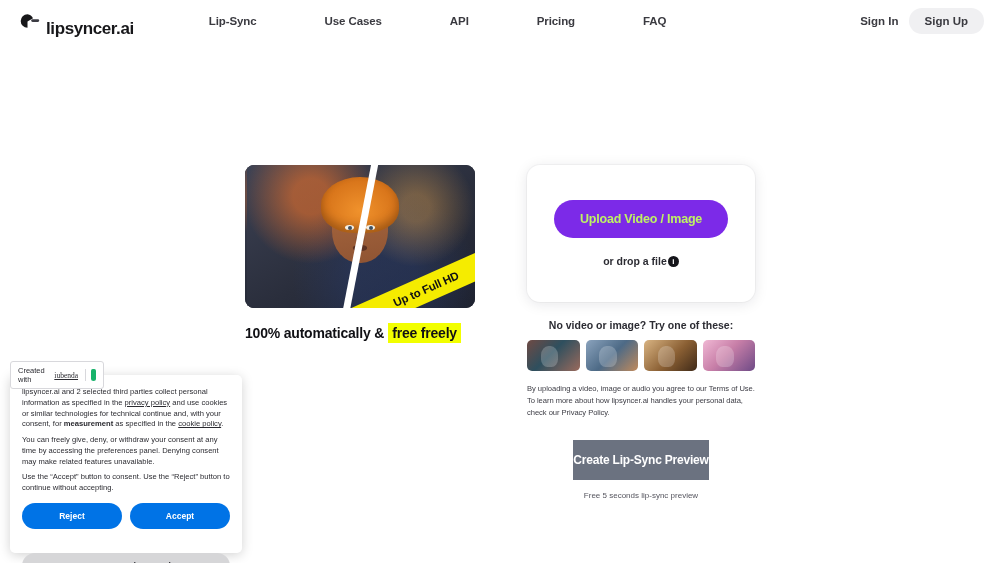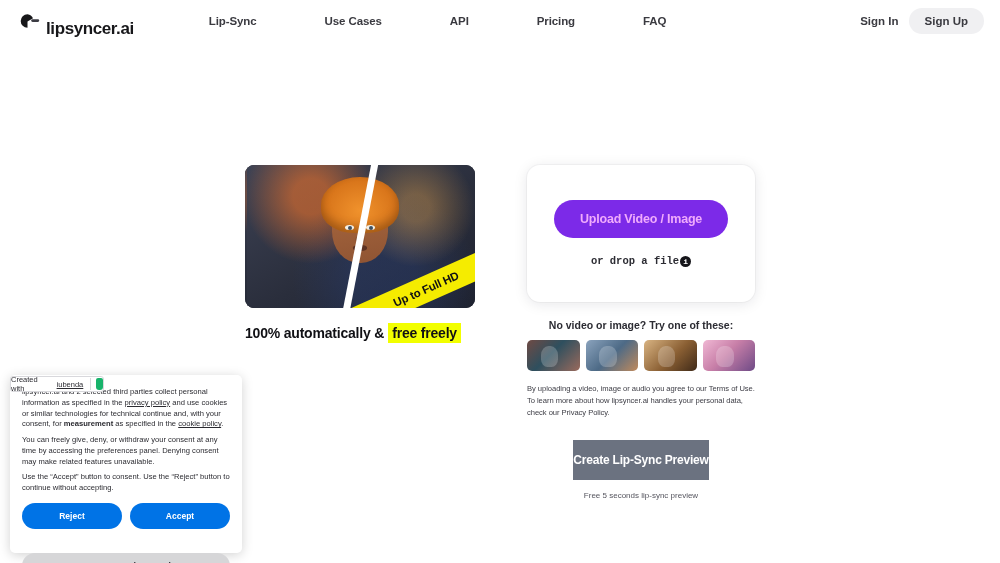--- a/index.html
+++ b/index.html
@@ -153,29 +153,29 @@
   .right { width: 228px; }
   .upload-card {
     width: 228px; height: 137px;
     background: #ffffff; border-radius: 13px;
     box-shadow: 0 2px 14px rgba(20,20,40,.10), 0 0 0 1px rgba(0,0,0,.03);
     display: flex; flex-direction: column;
     align-items: center; justify-content: center;
     gap: 17px;
   }
   .upload-btn {
-    background: #7c2ae8; color: #f0abfc;
+    background: #7c2ae8; color: #bef264;
     border: none; border-radius: 22px;
     padding: 12px 26px;
     font-size: 12.5px; font-weight: 700; letter-spacing: -0.2px;
     cursor: pointer; font-family: "Liberation Sans", sans-serif;
   }
   .drop-row {
     display: flex; align-items: center; gap: 1px;
-    font-size: 10.5px; font-weight: 600; color: #2c2c33; font-family: Liberation Mono, monospace;
+    font-size: 10.5px; font-weight: 600; color: #2c2c33;
   }
   .info-dot {
     width: 11px; height: 11px; border-radius: 50%;
     background: #15151a; color: #fff;
     font-size: 8px; font-weight: 700;
     display: flex; align-items: center; justify-content: center;
     cursor: pointer;
   }
   .try-label {
     margin-top: 17px; text-align: center;
@@ -211,30 +211,30 @@
     font-size: 12px; font-weight: 700; letter-spacing: -0.2px;
     cursor: pointer; font-family: "Liberation Sans", sans-serif;
   }
   .create-note {
     margin-top: 11px; text-align: center;
     font-size: 8px; color: #55555e;
   }
 
   
   .iubenda-badge {
-    position: absolute; left: 10px; top: 376px;
-    width: 94px; height: 16px;
+    position: absolute; left: 10px; top: 361px;
+    width: 94px; height: 28px;
     background: #ffffff; border: 1px solid #d8d8dc;
     border-radius: 3px;
     display: flex; align-items: center; gap: 5px;
-    padding: 0 0;
+    padding: 0 7px;
     font-size: 7.5px; color: #2b2b31;
     z-index: 20;
   }
-  .iubenda-badge .lnk { text-decoration: underline; color: #2b2b31; cursor: pointer; }
+  .iubenda-badge .lnk { text-decoration: underline; color: #2b2b31; cursor: pointer; font-family: Liberation Serif, serif; }
   .iubenda-sep {
     width: 1px; height: 12px; background: #d8d8dc; margin-left: 2px;
   }
   .shield-icon {
     width: 7px; height: 12px; background: #18b36b;
     border-radius: 2px 2px 3px 3px;
   }
   .cookie-banner {
     position: absolute; left: 10px; top: 375px;
     width: 232px; height: 178px;

